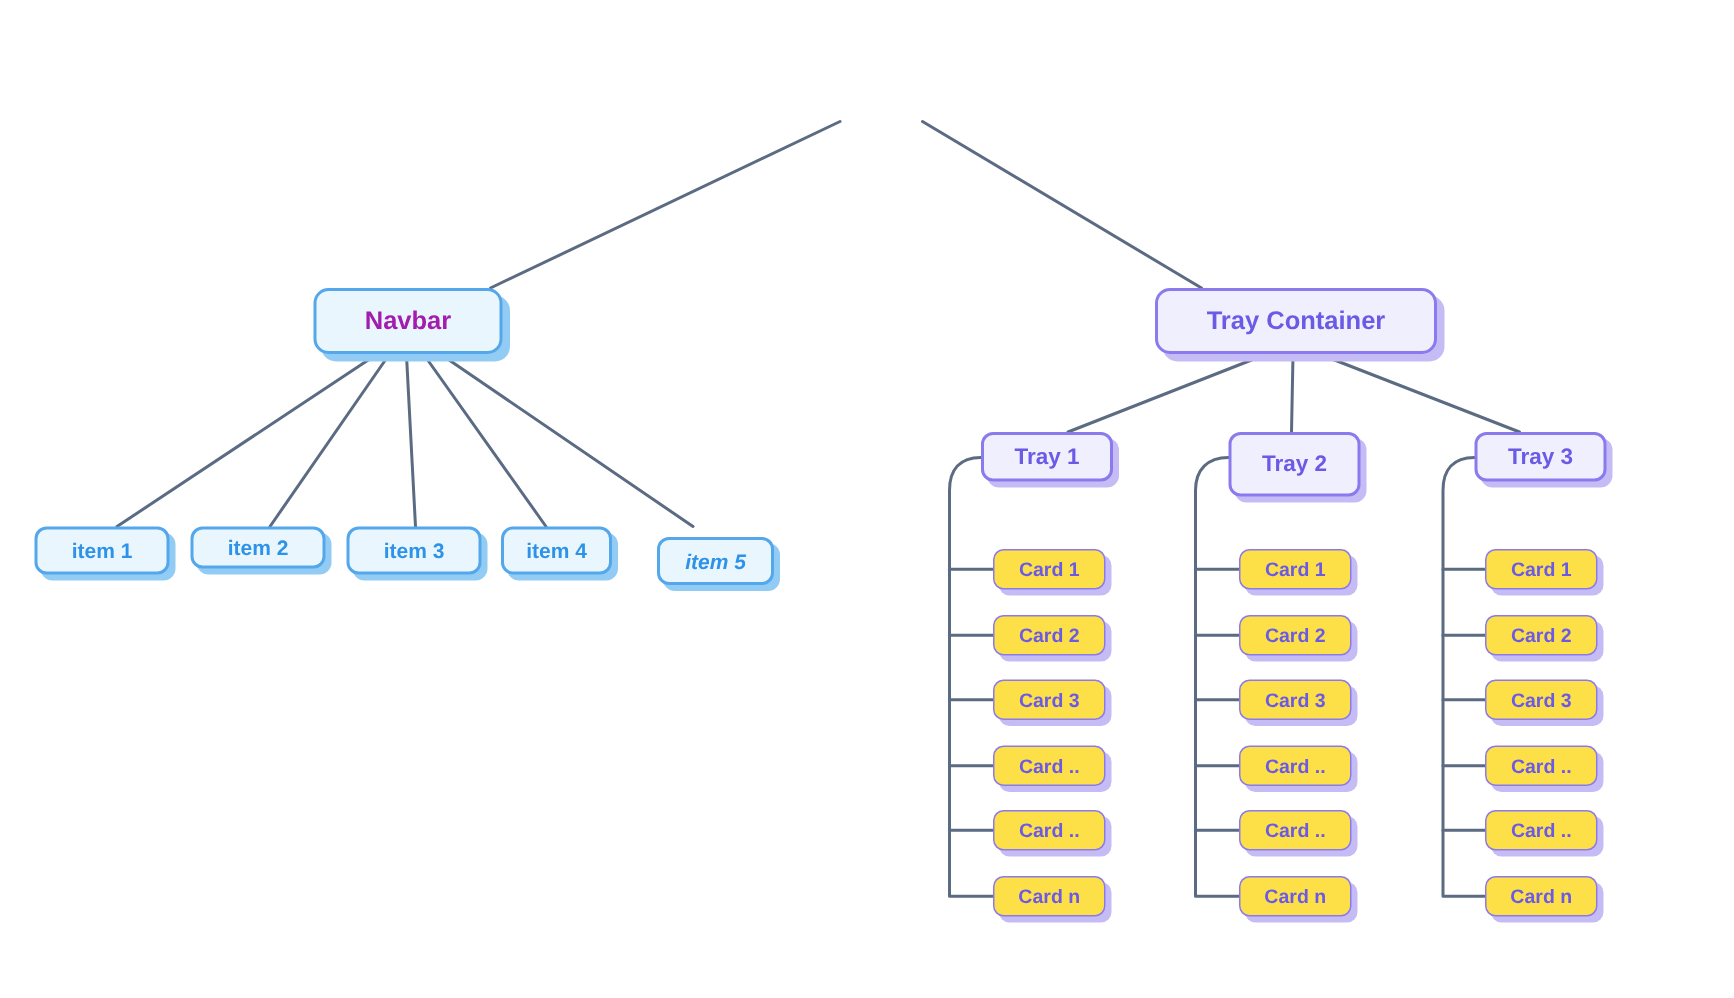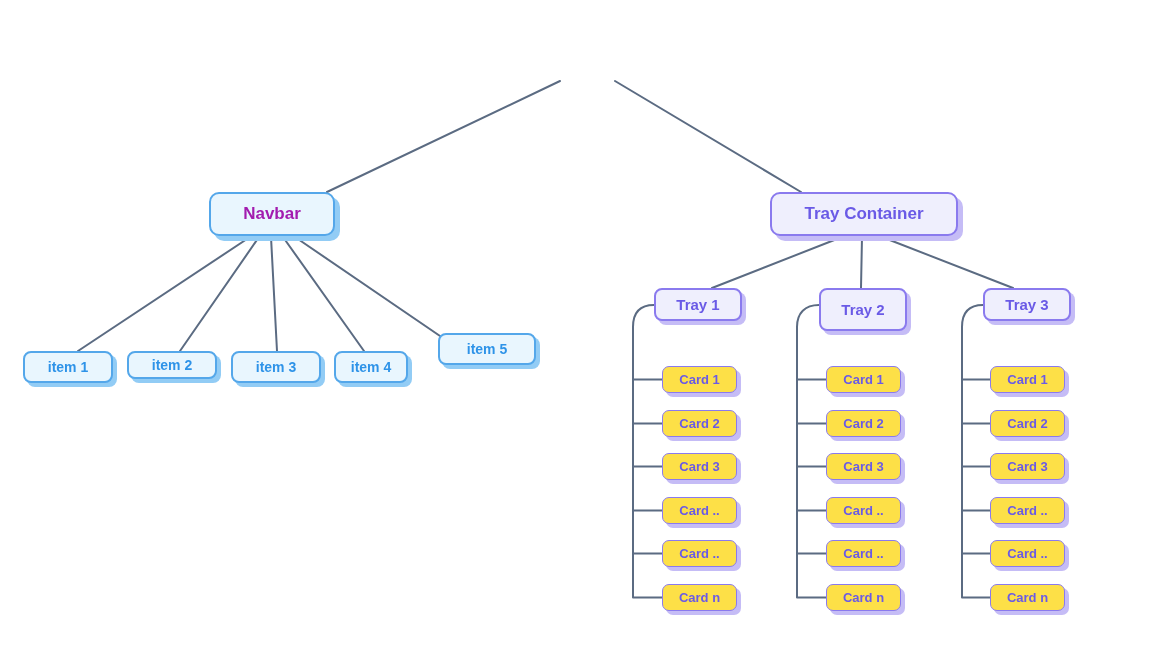--- a/index.html
+++ b/index.html
@@ -130,21 +130,21 @@
 
 
   <div class="node blue-big" style="left:209px; top:192px; width:126px; height:44px;">Navbar</div>
 
   <div class="node purple-big" style="left:770px; top:192px; width:188px; height:44px;">Tray Container</div>
 
   <div class="node blue-small" style="left:23px;  top:351px; width:90px; height:32px;">item 1</div>
   <div class="node blue-small" style="left:127px; top:351px; width:90px; height:28px;">item 2</div>
   <div class="node blue-small" style="left:231px; top:351px; width:90px; height:32px;">item 3</div>
   <div class="node blue-small" style="left:334px; top:351px; width:74px; height:32px;">item 4</div>
-  <div class="node blue-small" style="left:438px; top:333px; width:98px; height:32px;">item 5</div>
+  <div class="node blue-small" style="left:438px; top:358px; width:78px; height:32px;font-style:italic;">item 5</div>
 
   <div class="node purple-mid" style="left:654px; top:288px; width:88px; height:33px;">Tray 1</div>
   <div class="node purple-mid" style="left:819px; top:288px; width:88px; height:43px;">Tray 2</div>
   <div class="node purple-mid" style="left:983px; top:288px; width:88px; height:33px;">Tray 3</div>
 
   <div class="node purple-card" style="left:662px; top:366px; width:75px; height:27px;">Card 1</div>
   <div class="node purple-card" style="left:662px; top:410px; width:75px; height:27px;">Card 2</div>
   <div class="node purple-card" style="left:662px; top:453px; width:75px; height:27px;">Card 3</div>
   <div class="node purple-card" style="left:662px; top:497px; width:75px; height:27px;">Card ..</div>
   <div class="node purple-card" style="left:662px; top:540px; width:75px; height:27px;">Card ..</div>

